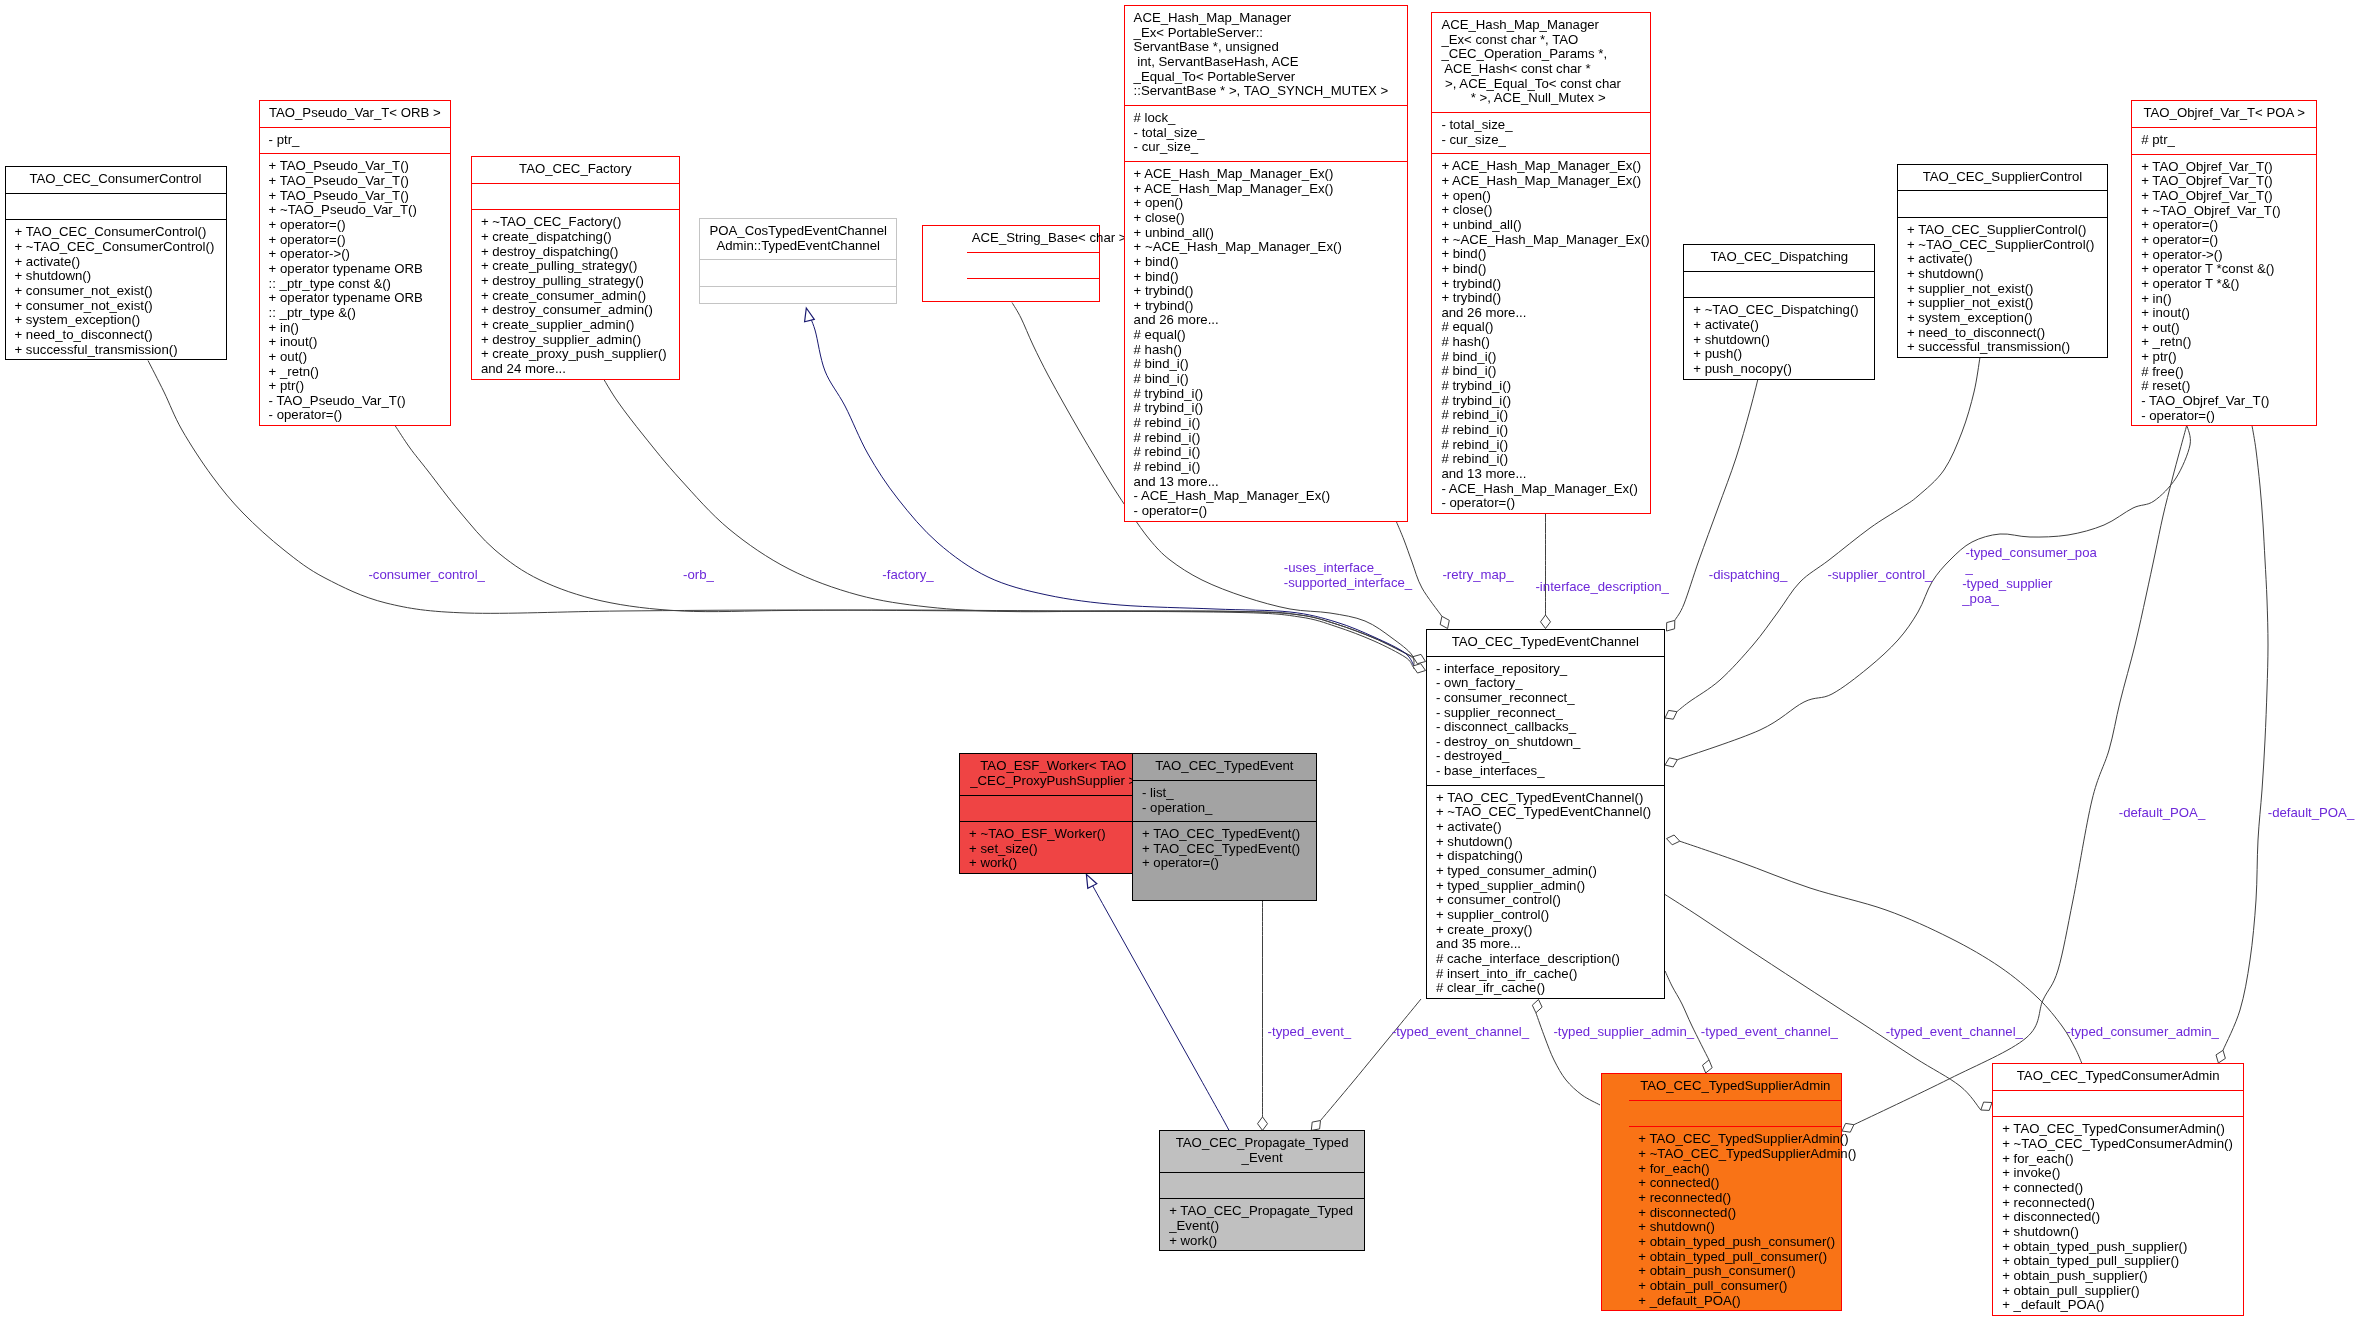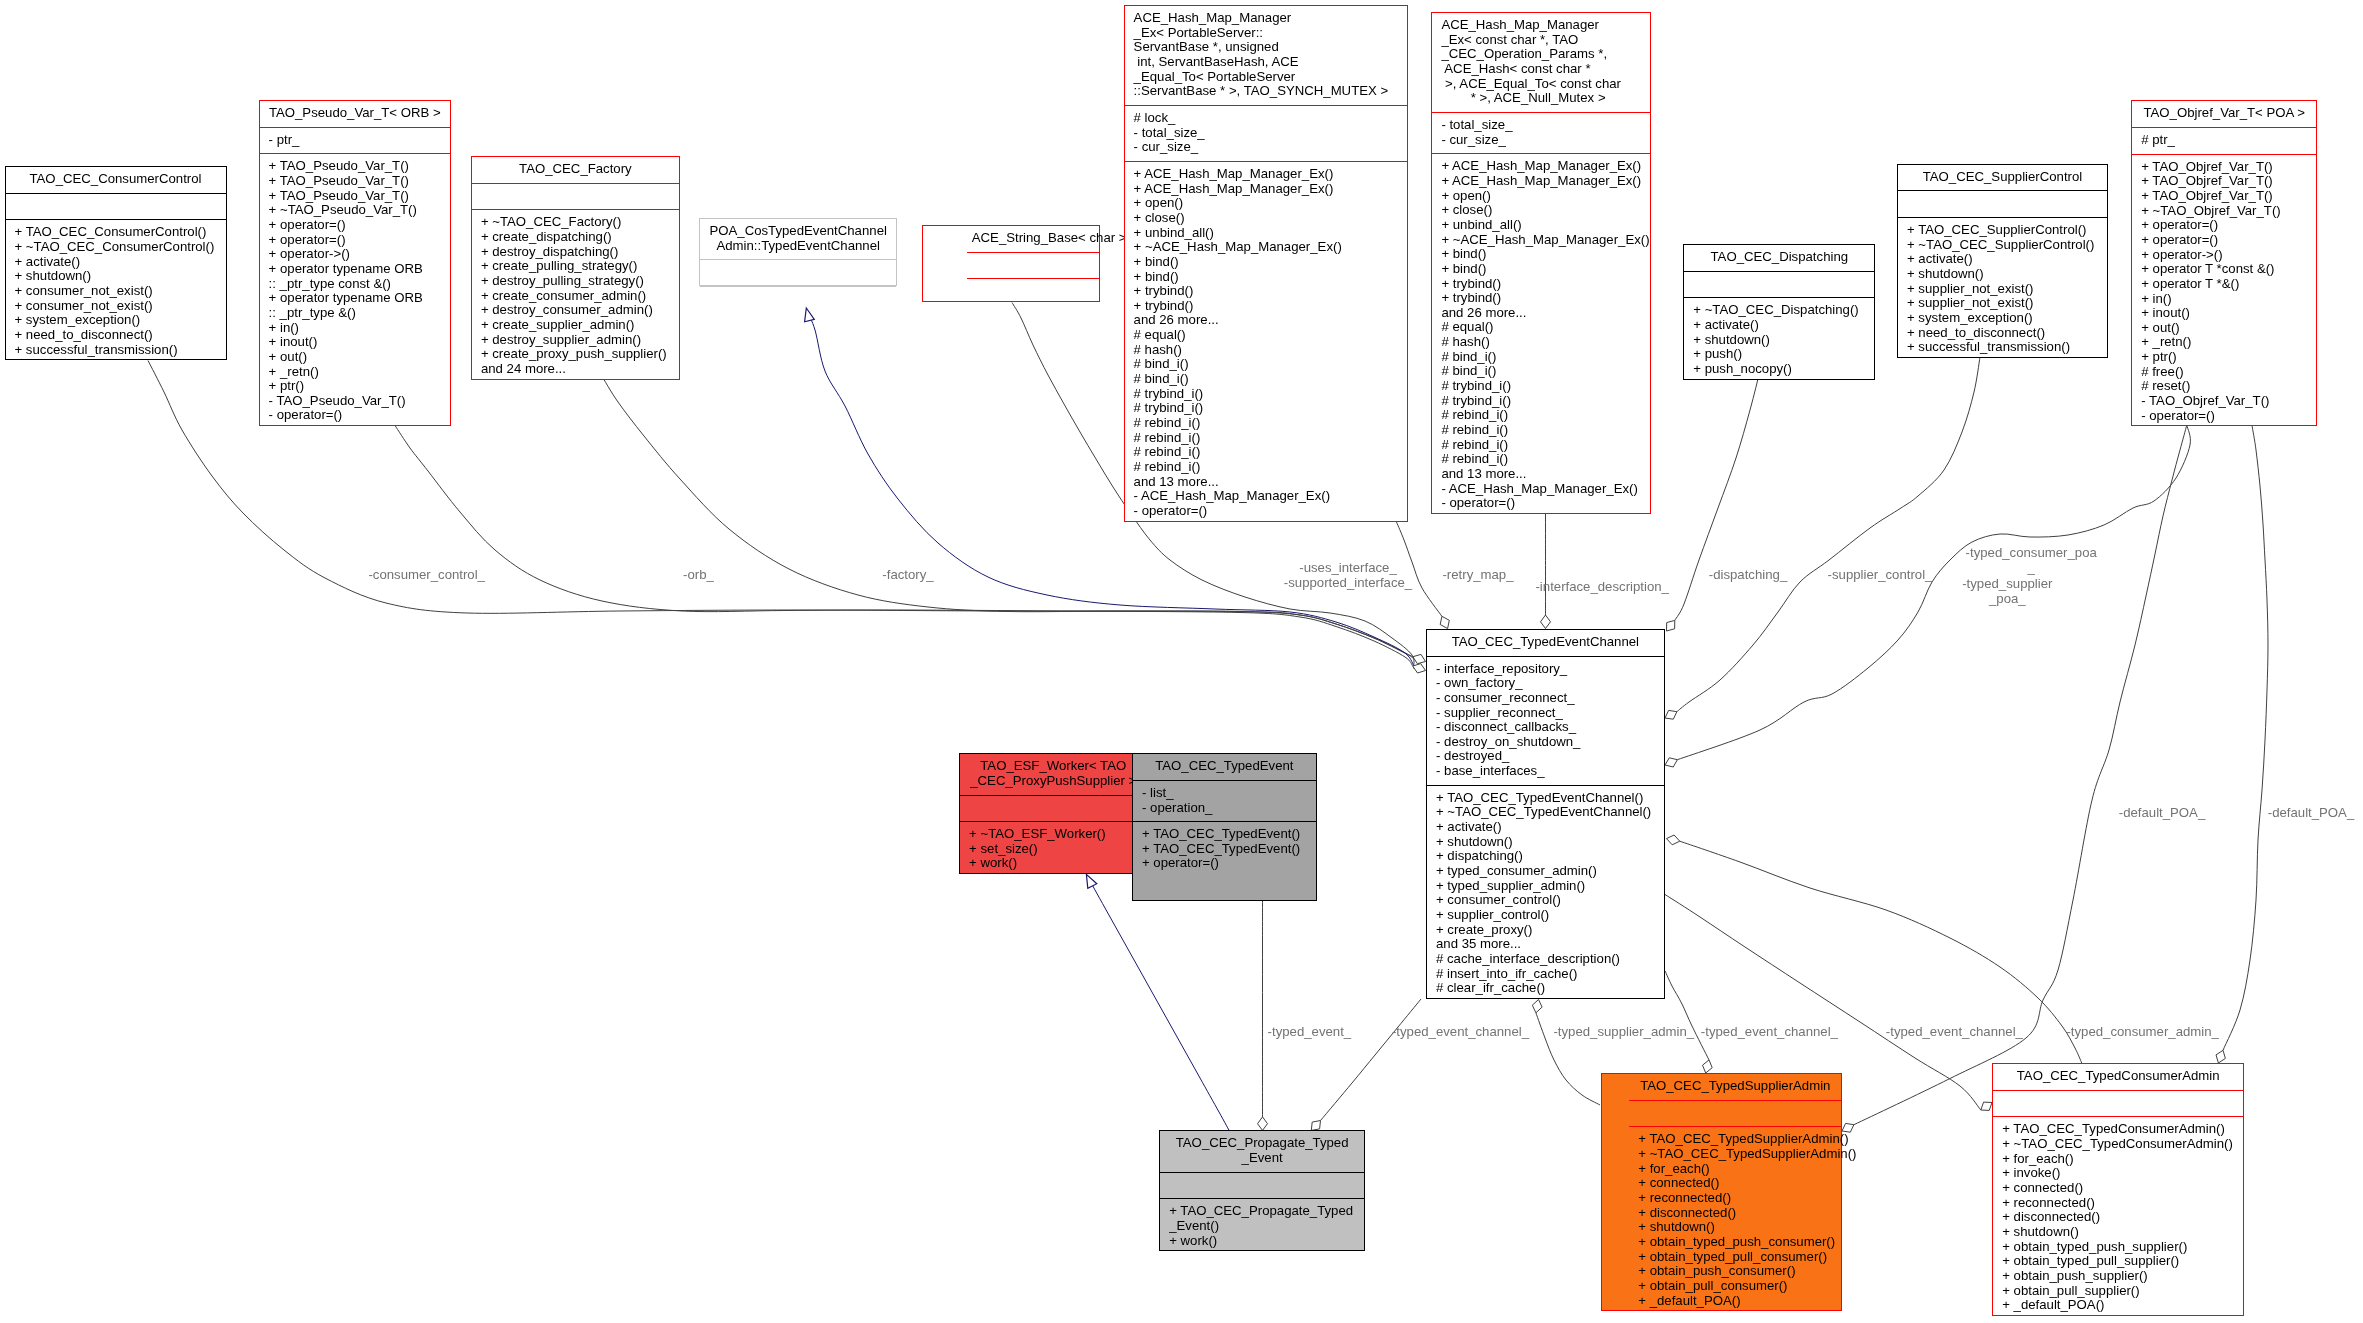--- a/index.html
+++ b/index.html
@@ -9,22 +9,22 @@
      -webkit-font-smoothing:antialiased;}
 #diagram{position:absolute;left:0;top:0;width:2363px;height:1323px;}
 #edges{position:absolute;left:0;top:0;width:2363px;height:1323px;overflow:visible;}
 .node{position:absolute;box-sizing:border-box;border:1px solid #000;z-index:5;}
 .node.bold{border-width:1.6px;}
 .sec{box-sizing:border-box;padding-top:5px;padding-bottom:6px;}
 .sec.d{border-top:1px solid #000;}
 .ln{font-size:13.2px;line-height:14.66px;white-space:pre;padding-left:9px;padding-right:5px;color:#000;}
 .title .ln{text-align:center;padding-left:5px;}
 .title.lft .ln{text-align:left;padding-left:9px;}
-.elabel{position:absolute;font-size:13.2px;line-height:15px;white-space:pre;color:#737373;
-        text-align:center;z-index:6;transform:translate(-50%,-50%);}
+.elabel{position:absolute;font-size:13.2px;line-height:15px;white-space:pre;color:#6d28d9;
+        text-align:left;z-index:6;transform:translate(-50%,-50%);}
 </style>
 </head>
 <body>
 
 <div id="diagram">
 <svg id="edges" width="2363" height="1323" viewBox="0 0 2363 1323">
 <path d="M148.0,360.5 C150.7,365.8 158.3,380.4 164.0,392.0 C169.7,403.6 174.0,416.0 182.0,430.0 C190.0,444.0 201.8,462.2 212.0,476.0 C222.2,489.8 231.0,500.7 243.0,513.0 C255.0,525.3 270.3,539.2 284.0,550.0 C297.7,560.8 308.0,569.2 325.0,578.0 C342.0,586.8 362.3,597.2 386.0,603.0 C409.7,608.8 428.0,611.7 467.0,613.0 C506.0,614.3 564.5,611.5 620.0,611.0 C675.5,610.5 736.7,610.0 800.0,610.0 C863.3,610.0 926.7,610.8 1000.0,611.0 C1073.3,611.2 1190.0,610.8 1240.0,611.5 C1290.0,612.2 1284.0,612.9 1300.0,615.0 C1316.0,617.1 1323.7,620.2 1336.0,624.0 C1348.3,627.8 1362.5,633.2 1374.0,638.0 C1385.5,642.8 1398.5,649.9 1405.0,653.0 C1411.5,656.1 1411.6,656.1 1412.9,656.7" fill="none" stroke="#404040" stroke-width="1.00"></path>
 <path d="M395.0,425.5 C397.5,429.2 404.5,440.4 410.0,448.0 C415.5,455.6 419.7,460.3 428.0,471.0 C436.3,481.7 448.8,498.8 460.0,512.0 C471.2,525.2 481.7,538.7 495.0,550.0 C508.3,561.3 522.2,571.5 540.0,580.0 C557.8,588.5 578.3,595.8 602.0,601.0 C625.7,606.2 651.5,609.4 682.0,611.0 C712.5,612.6 748.7,610.7 785.0,610.5 C821.3,610.3 854.2,609.9 900.0,610.0 C945.8,610.1 1003.3,610.6 1060.0,611.0 C1116.7,611.4 1200.0,611.5 1240.0,612.5 C1280.0,613.5 1284.0,614.7 1300.0,617.0 C1316.0,619.3 1323.7,622.5 1336.0,626.5 C1348.3,630.5 1362.5,635.9 1374.0,641.0 C1385.5,646.1 1398.5,652.8 1405.0,657.0 C1411.5,661.2 1411.4,664.6 1412.7,666.1" fill="none" stroke="#404040" stroke-width="1.00"></path>
 <path d="M601.0,374.5 C603.8,379.1 610.8,391.8 618.0,402.0 C625.2,412.2 633.7,423.2 644.0,436.0 C654.3,448.8 665.8,463.5 680.0,479.0 C694.2,494.5 710.8,514.0 729.0,529.0 C747.2,544.0 767.5,558.0 789.0,569.0 C810.5,580.0 834.8,588.7 858.0,595.0 C881.2,601.3 903.0,604.2 928.0,607.0 C953.0,609.8 976.0,610.8 1008.0,611.5 C1040.0,612.2 1081.3,611.0 1120.0,611.0 C1158.7,611.0 1210.0,610.8 1240.0,611.5 C1270.0,612.2 1284.0,612.9 1300.0,615.0 C1316.0,617.1 1323.7,620.2 1336.0,624.0 C1348.3,627.8 1362.5,633.2 1374.0,638.0 C1385.5,642.8 1398.4,649.6 1405.0,653.0 C1411.6,656.4 1412.1,657.6 1413.5,658.5" fill="none" stroke="#404040" stroke-width="1.00"></path>
 <path d="M1012.0,302.5 C1013.5,305.1 1017.5,310.9 1021.0,318.0 C1024.5,325.1 1028.5,335.5 1033.0,345.0 C1037.5,354.5 1042.8,365.2 1048.0,375.0 C1053.2,384.8 1058.7,394.5 1064.0,404.0 C1069.3,413.5 1074.7,422.8 1080.0,432.0 C1085.3,441.2 1090.5,449.8 1096.0,459.0 C1101.5,468.2 1107.2,477.8 1113.0,487.0 C1118.8,496.2 1124.8,505.2 1131.0,514.0 C1137.2,522.8 1143.5,532.3 1150.0,540.0 C1156.5,547.7 1161.3,553.3 1170.0,560.0 C1178.7,566.7 1189.5,573.8 1202.0,580.0 C1214.5,586.2 1230.3,592.2 1245.0,597.0 C1259.7,601.8 1275.8,606.3 1290.0,609.0 C1304.2,611.7 1317.5,611.0 1330.0,613.0 C1342.5,615.0 1354.7,616.8 1365.0,621.0 C1375.3,625.2 1384.2,632.3 1392.0,638.0 C1399.8,643.7 1408.4,649.9 1412.0,655.0 C1415.6,660.1 1413.2,666.2 1413.5,668.5" fill="none" stroke="#404040" stroke-width="1.00"></path>
@@ -122,21 +122,21 @@
     <div class="ln">+ create_pulling_strategy()</div>
     <div class="ln">+ destroy_pulling_strategy()</div>
     <div class="ln">+ create_consumer_admin()</div>
     <div class="ln">+ destroy_consumer_admin()</div>
     <div class="ln">+ create_supplier_admin()</div>
     <div class="ln">+ destroy_supplier_admin()</div>
     <div class="ln">+ create_proxy_push_supplier()</div>
     <div class="ln">and 24 more...</div>
   </div>
 </div>
-<div class="node" style="left:699.2px;top:218px;width:198px;height:68px;border-color:#c4c4c4;background:#ffffff;">
+<div class="node" style="left:699.2px;top:218px;width:198px;height:86px;border-color:#c4c4c4;background:#ffffff;">
   <div class="sec title">
     <div class="ln">POA_CosTypedEventChannel</div>
     <div class="ln">Admin::TypedEventChannel</div>
   </div>
   <div class="sec d" style="border-color:#c4c4c4">
     <div class="ln">&nbsp;</div>
   </div>
   <div class="sec d" style="border-color:#c4c4c4">
     <div class="ln">&nbsp;</div>
   </div>

